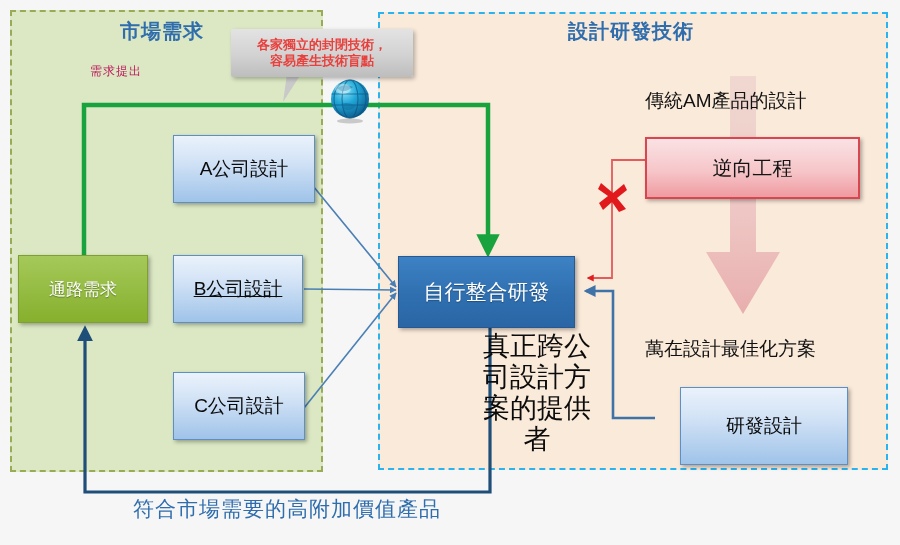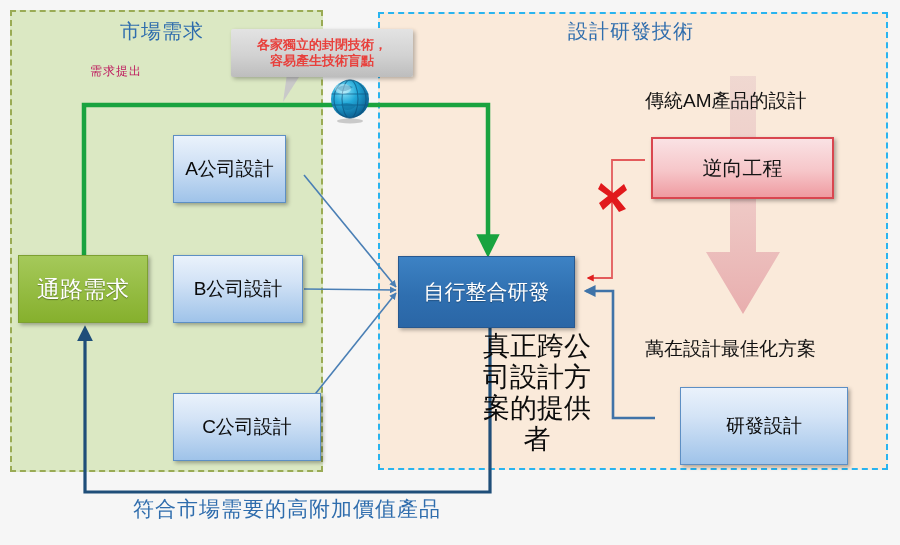--- a/index.html
+++ b/index.html
@@ -23,20 +23,21 @@
     background:#faeada;
     border:2px dashed #29b4ef;
   }
 
   .region-title{
     position:absolute;
     color:#2f6dad;
     font-size:20px;
     white-space:nowrap;
     letter-spacing:1px;
+    font-weight:bold;
   }
   #title-market{left:120px;top:18px;}
   #title-rd{left:568px;top:18px;}
 
   #label-demand{
     position:absolute;left:90px;top:63px;
     color:#be185d;font-size:12px;white-space:nowrap;letter-spacing:1px;
   }
 
   
@@ -44,47 +45,47 @@
     position:absolute;box-sizing:border-box;
     display:flex;align-items:center;justify-content:center;
     text-align:center;white-space:nowrap;
     box-shadow:2px 2px 4px rgba(0,0,0,0.32);
   }
   .box-blue-light{
     background:linear-gradient(180deg,#eaf2fb 0%,#d3e3f6 38%,#9fc3e9 100%);
     border:1px solid #5d8fc4;
     color:#0a0a0a;font-size:19px;
   }
-  #box-a{left:173px;top:135px;width:113px;height:68px;}
-  #box-b{left:173px;top:255px;width:130px;height:68px;}
-  #box-c{left:173px;top:393px;width:148px;height:68px;}
+  #box-a{left:173px;top:135px;width:142px;height:68px;}
+  #box-b{left:173px;top:255px;width:130px;height:68px;text-decoration:underline;}
+  #box-c{left:173px;top:372px;width:132px;height:68px;}
   #box-rd-design{left:680px;top:387px;width:168px;height:78px;}
 
   #box-channel{
     left:18px;top:255px;width:130px;height:68px;
     background:linear-gradient(180deg,#9ec martinez 0%,#9ec34c 0%,#80ad27 100%);
     background:linear-gradient(180deg,#a5c95a 0%,#86b02d 100%);
     border:1px solid #7da031;
-    color:#ffffff;font-size:23px;
+    color:#ffffff;font-size:17px;
     text-shadow:0 1px 1px rgba(0,0,0,0.35);
   }
 
   #box-center{
     left:398px;top:256px;width:177px;height:72px;
     background:linear-gradient(180deg,#3d82c4 0%,#2f6fb0 55%,#2a66a6 100%);
     border:1px solid #27588f;
     color:#ffffff;font-size:21px;
     text-shadow:0 1px 1px rgba(0,0,0,0.3);
   }
 
   #box-reverse{
-    left:645px;top:137px;width:183px;height:62px;
+    left:645px;top:137px;width:215px;height:62px;
     background:linear-gradient(180deg,#fae2e4 0%,#f6c6c9 55%,#ef9ba1 100%);
     border:2px solid #d9464f;
-    color:#141414;font-size:20px;margin-left:6px;
+    color:#141414;font-size:20px;
   }
 
   
   .plain{position:absolute;white-space:nowrap;}
   #label-am{left:645px;top:88px;font-size:19px;color:#111;}
   #label-best{left:645px;top:336px;font-size:19px;color:#111;}
 
   #label-red-exp{
     position:absolute;left:645px;top:229px;width:196px;
     text-align:center;color:#fe0000;font-size:24px;line-height:29px;

